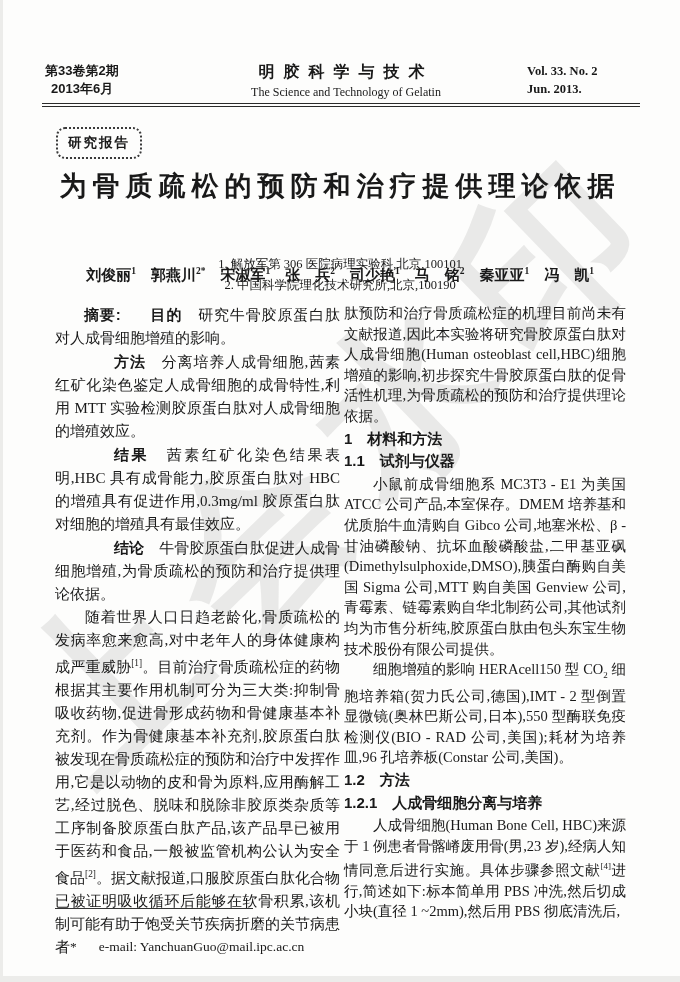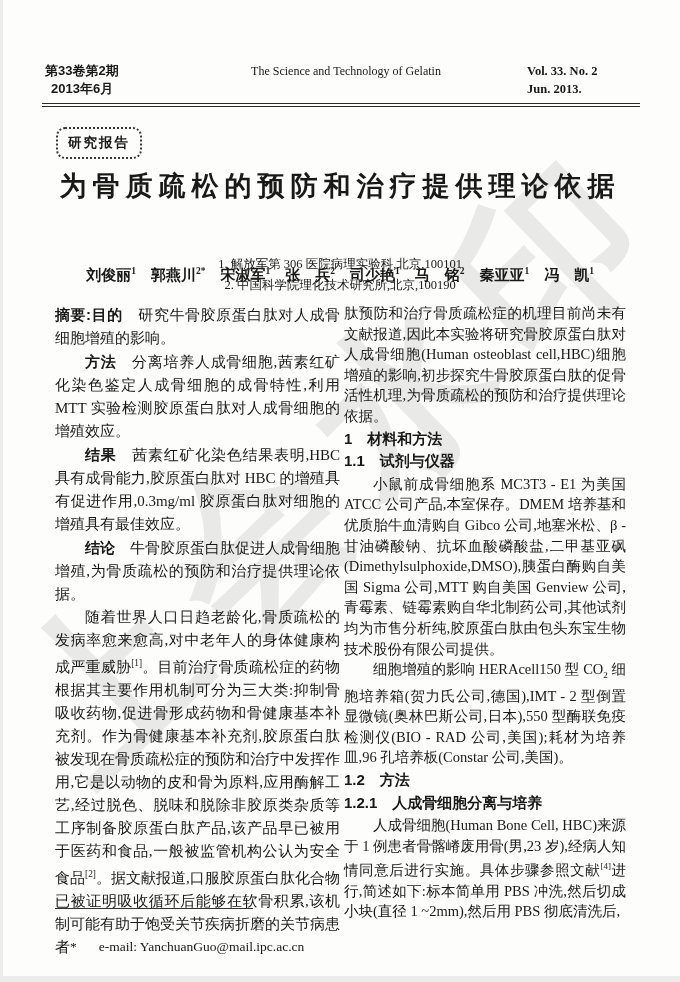--- a/index.html
+++ b/index.html
@@ -57,21 +57,21 @@
   .affil{position:absolute;left:0;width:680px;text-align:center;font-size:12.5px;}
   .affil.a1{top:256px;}
   .affil.a2{top:277px;}
 
   
   .col{position:absolute;top:303px;text-align:justify;}
   .col p{margin:0;}
   .col.left{left:55px;width:285px;font-size:15px;line-height:23px;}
   .col.right{left:344px;width:282px;font-size:14.5px;line-height:20.6px;}
   .indent{text-indent:2em;}
-  .b, .sec{font-family:"Liberation Sans","DejaVu Sans",sans-serif;}
+  .b, .sec{font-family:"Liberation Sans","DejaVu Sans",sans-serif;margin-left:29px;}
   sup{font-size:0.62em;}
   sub{font-size:0.62em;}
   .keywords{margin:19px 0 19px 0 !important;font-weight:bold;font-family:"Liberation Sans",sans-serif;}
   .sec{font-weight:bold;font-size:15px;margin:2px 0 2px 0 !important;text-align:left;}
 
   
   .footnote-rule{position:absolute;left:55px;top:908px;width:198px;border-top:1.3px solid #333;}
   .footnote{position:absolute;left:70px;top:925px;font-size:13.5px;}
   .footnote .fm{margin-right:22px;}
   .pagenum{position:absolute;left:336px;top:992px;font-size:11.5px;}
@@ -85,20 +85,21 @@
 <div class="watermark">上会水印</div>
 
 <div class="content">
 
   <div class="jheader">
     <div class="h-left">
       <div>第33卷第2期</div>
       <div class="l2">2013年6月</div>
     </div>
     <div class="h-center">
+      <div class="jcn">明胶科学与技术</div>
       <div class="jen">The Science and Technology of Gelatin</div>
     </div>
     <div class="h-right">
       <div>Vol. 33. No. 2</div>
       <div>Jun. 2013.</div>
     </div>
   </div>
   <div class="double-rule"></div>
 
   <div class="badge">研究报告</div>

